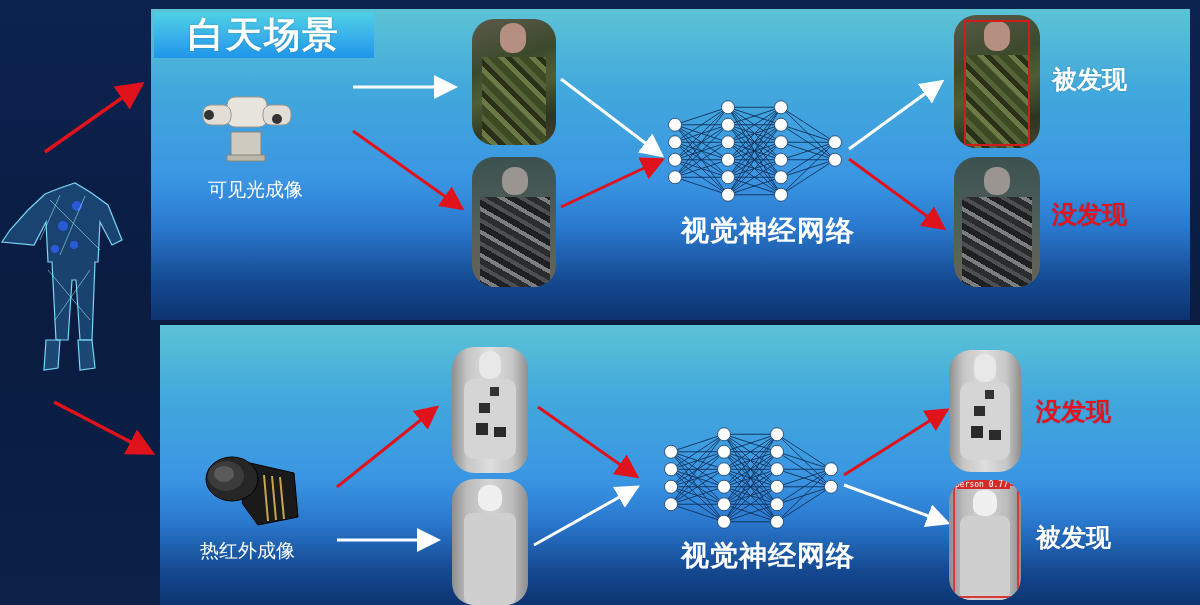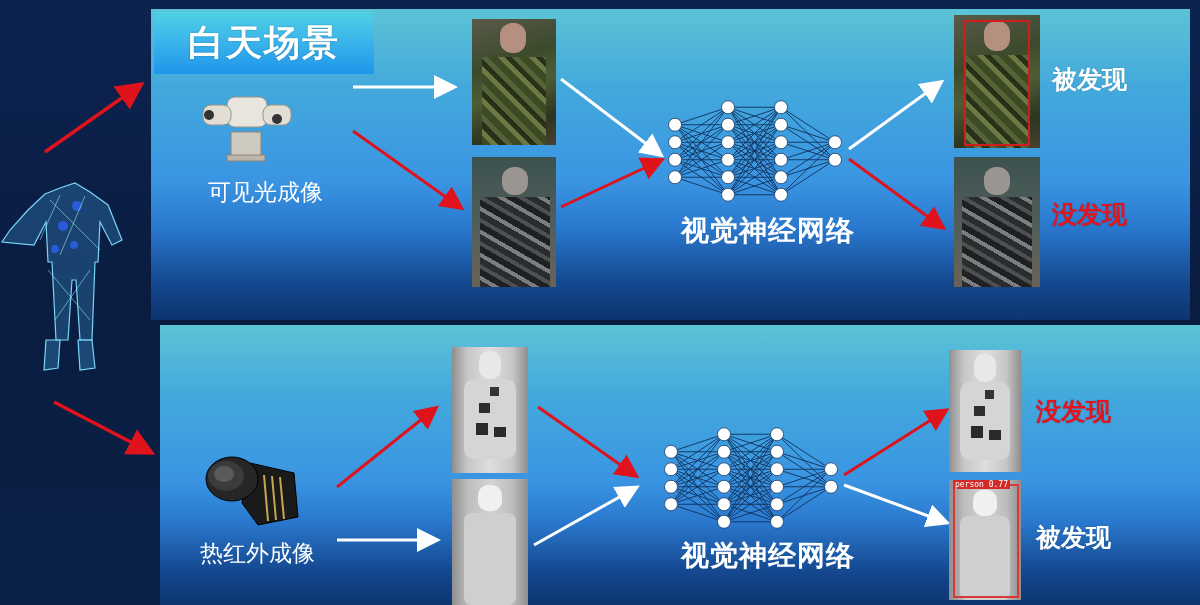--- a/index.html
+++ b/index.html
@@ -19,27 +19,27 @@
   .scene-title {
     position: absolute;
     background: linear-gradient(180deg, #4ed0e4 0%, #3cb6ea 45%, #1f95ea 100%);
     color: #ffffff;
     font-weight: bold;
     font-size: 36px;
     letter-spacing: 2px;
     display: flex; align-items: center; justify-content: center;
     text-shadow: 0 0 2px rgba(0,0,0,0.25);
   }
-  #day-title { left: 3px; top: 3px; width: 220px; height: 62px; }
+  #day-title { left: 3px; top: 3px; width: 220px; height: 46px; }
   #night-title { left: 3px; top: 3px; width: 220px; height: 62px; }
   .cam-label {
-    position: absolute; color: #ffffff; font-size: 23px; white-space: nowrap;
+    position: absolute; color: #ffffff; font-size: 19px; white-space: nowrap;
   }
   .photo {
-    position: absolute; overflow: hidden;
+    position: absolute; overflow: hidden; border-radius: 22px;
   }
   .result {
     position: absolute; font-weight: bold; font-size: 25px; white-space: nowrap;
     text-shadow: 0 0 2px rgba(0,0,0,0.2);
   }
   .result.found { color: #ffffff; }
   .result.missed { color: #e3141e; }
   .nn-label {
     position: absolute; color: #ffffff; font-weight: bold; font-size: 28px; white-space: nowrap;
     letter-spacing: 1px;

